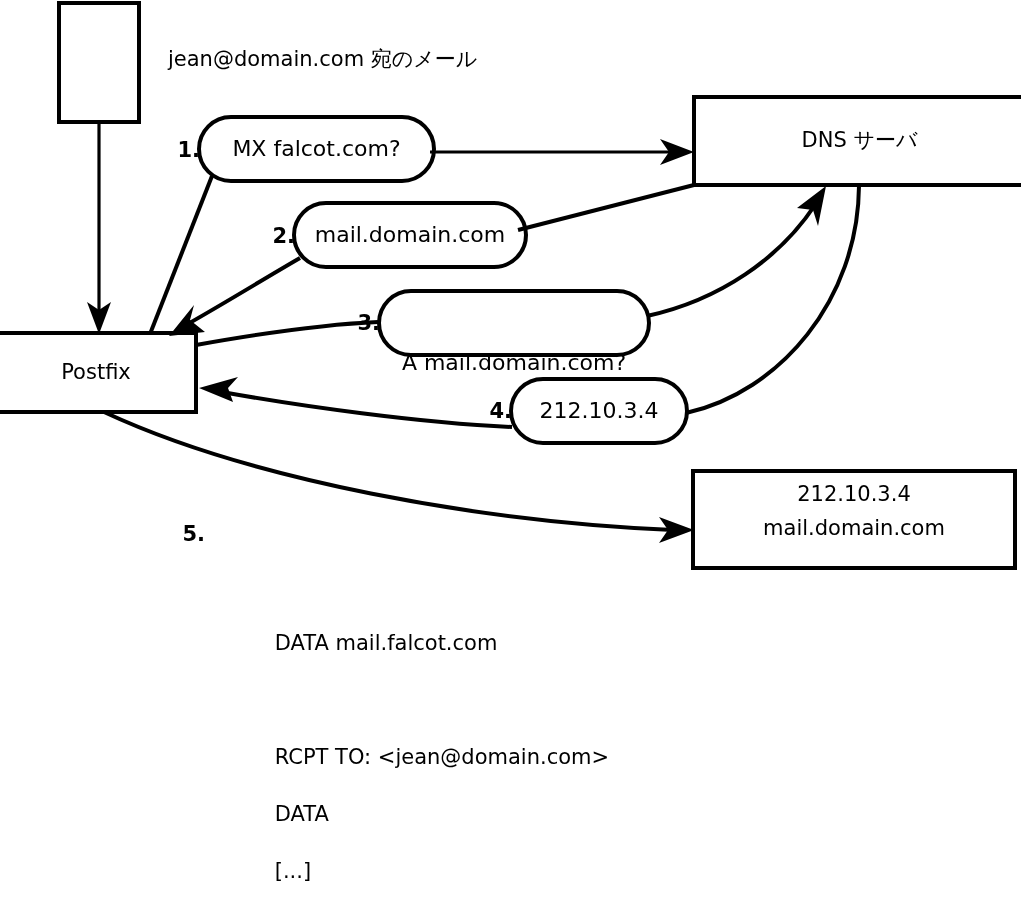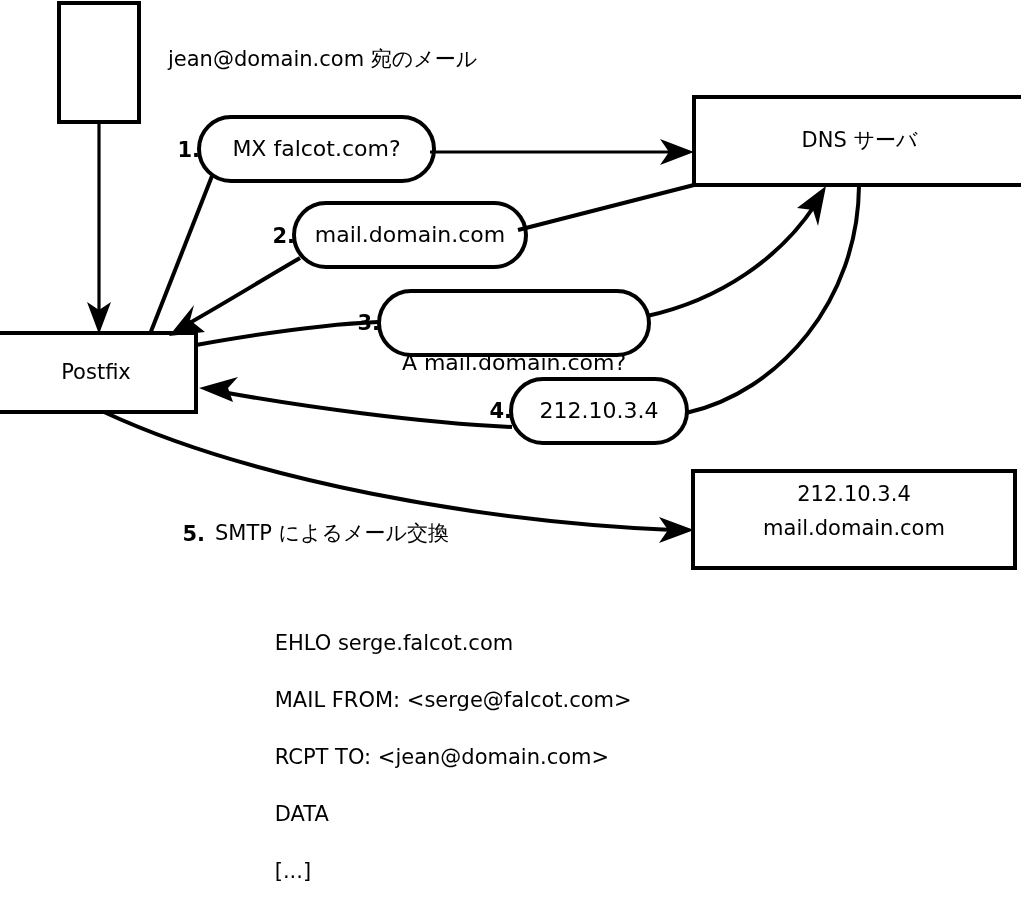--- a/index.html
+++ b/index.html
@@ -145,25 +145,24 @@
   <div class="txt step-num" style="left:148px; top:140px; width:52px;">1.</div>
   <div class="txt step-num" style="left:243px; top:226px; width:52px;">2.</div>
   <div class="txt step-num" style="left:328px; top:313px; width:52px;">3.</div>
   <div class="txt step-num" style="left:460px; top:401px; width:52px;">4.</div>
   <div class="txt step-num" style="left:153px; top:524px; width:52px;">5.</div>
 
   <div class="txt bubble-label" style="left:199px; top:138px; width:235px;">MX falcot.com?</div>
   <div class="txt bubble-label" style="left:294px; top:224px; width:232px;">mail.domain.com</div>
   <div class="txt bubble-label" style="left:379px; top:312px; width:270px;margin-top:40px;">A mail.domain.com?</div>
   <div class="txt bubble-label" style="left:511px; top:400px; width:176px;">212.10.3.4</div>
-  <div class="txt caption" style="left:215px; top:523px;">SMTP によるメール交換</div>
 
   <div class="txt transcript" style="left:248px; top:600px;">
-    <span>EHLO serge.falcot.com</span><br>
-    <span>MAIL FROM: &lt;serge@falcot.com&gt;</span><br>
+    <span>DATA mail.falcot.com</span><br>
+    <br>
     <span>RCPT TO: &lt;jean@domain.com&gt;</span><br>
     <span>DATA</span><br>
     <span>[...]</span><br>
     <span>Subject: Let's meet</span><br>
     
     <br>
     <br>
     
     
   </div>

